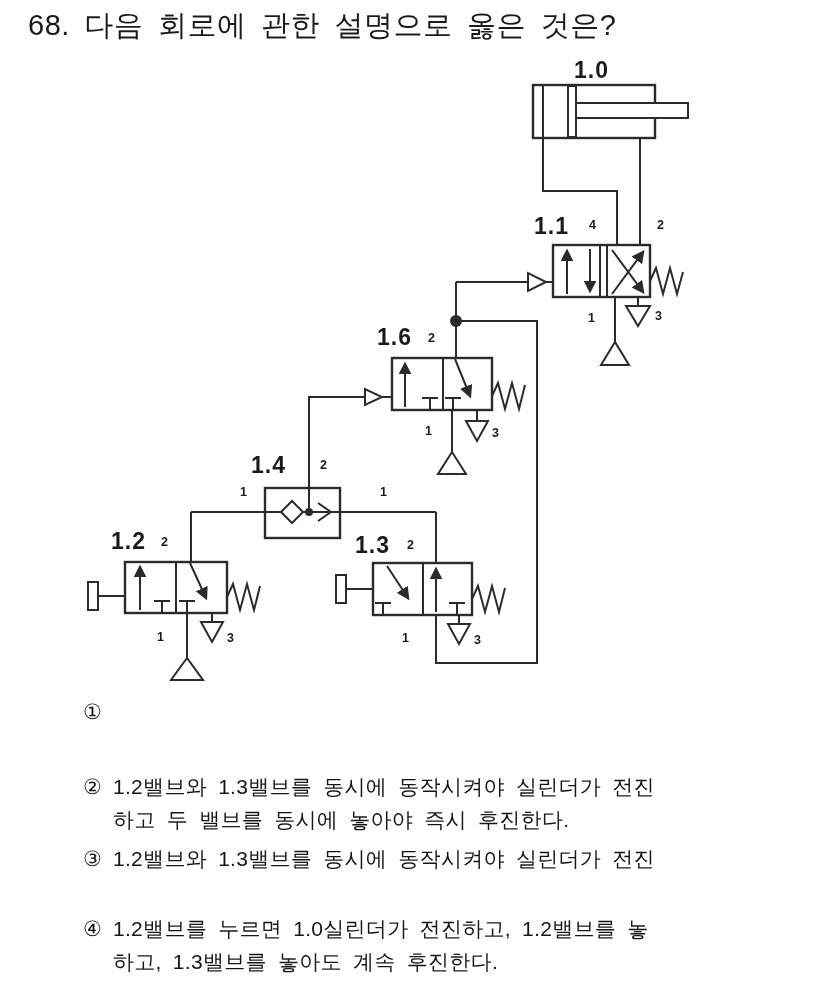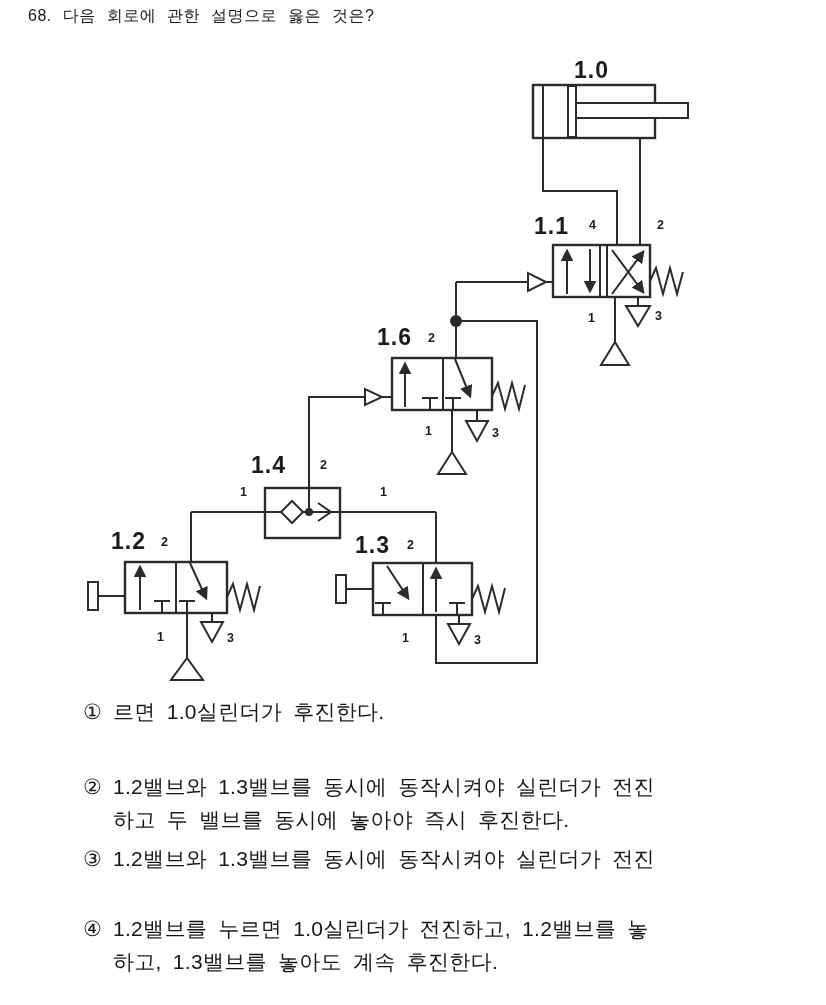--- a/index.html
+++ b/index.html
@@ -1,21 +1,21 @@
 <!DOCTYPE html>
 <html><head>
 <meta charset="utf-8">
 <style>
   html,body { margin:0; padding:0; background:#ffffff; }
   .page {
     position:relative; width:826px; height:1005px; background:#ffffff;
     font-family:"Liberation Sans", sans-serif; color:#151515; overflow:hidden;
   }
   .q-title {
-    position:absolute; left:28px; top:6px; font-size:16px;
+    position:absolute; left:28px; top:6px; font-size:29px;
     letter-spacing:0.5px; word-spacing:6px; white-space:nowrap; color:#1b1b1b;
   }
   svg.circuit { position:absolute; left:0; top:0; }
   svg.circuit * { vector-effect:none; }
   .stroke { stroke:#2b2b2b; stroke-width:2; fill:none; }
   .thick  { stroke:#2b2b2b; stroke-width:2.4; fill:none; }
   .whitefill { fill:#ffffff; stroke:#2b2b2b; stroke-width:2; }
   .solid { fill:#2b2b2b; stroke:none; }
   .valve-label { font-size:23px; font-weight:600; letter-spacing:1px; fill:#1b1b1b; }
   .port-label  { font-size:12.5px; font-weight:700; fill:#1b1b1b; }
@@ -184,21 +184,20 @@
       <line class="stroke" x1="459" y1="615" x2="459" y2="624"></line>
       <polygon class="whitefill" points="448,624 470,624 459,644"></polygon>
       <text class="port-label" x="402" y="642">1</text>
       <text class="port-label" x="474" y="644">3</text>
     </g>
   </svg>
 
   <div class="option" style="top:696px">
     <span class="marker">①</span>
     <div class="lines">
-      <div>르면 1.0실린더가 후진한다.</div>
     </div>
   </div>
 
   <div class="option" style="top:771px">
     <span class="marker">②</span>
     <div class="lines">
       <div>1.2밸브와 1.3밸브를 동시에 동작시켜야 실린더가 전진</div>
       <div>하고 두 밸브를 동시에 놓아야 즉시 후진한다.</div>
     </div>
   </div>

